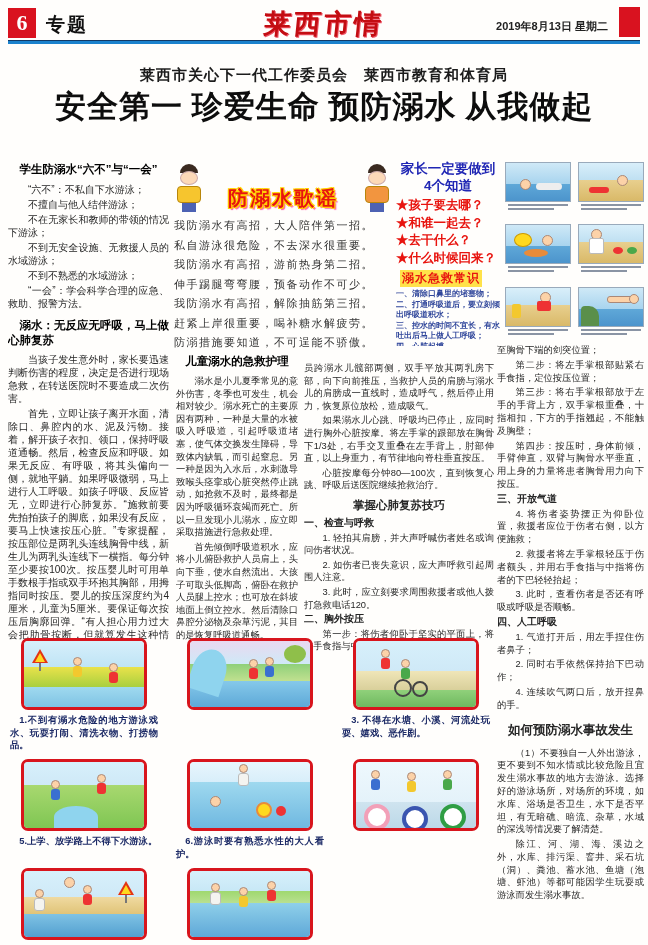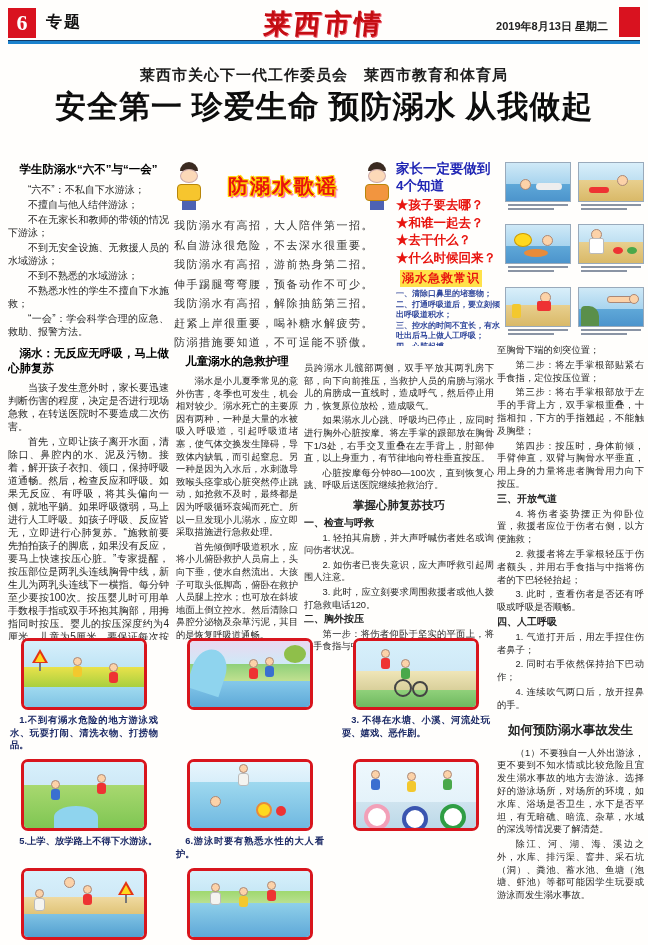--- a/index.html
+++ b/index.html
@@ -1,53 +1,53 @@
 <!DOCTYPE html>
 <html><head>
 <meta charset="utf-8">
 <style>
   html,body{margin:0;padding:0}
   body{width:648px;height:945px;position:relative;background:#fffefc;font-family:"Liberation Sans",sans-serif;color:#262626;overflow:hidden}
   [data-name]{box-sizing:border-box}
   
   .hdr{position:absolute;left:8px;top:6px;right:8px;height:32px}
   .pageno{position:absolute;left:0;top:2px;width:28px;height:30px;background:#d9121f;color:#fff;font:bold 22px "Liberation Serif",serif;text-align:center;line-height:30px}
-  .sect{position:absolute;left:38px;top:6px;font-size:16px;font-weight:bold;color:#111;letter-spacing:2px}
+  .sect{position:absolute;left:38px;top:6px;font-size:19px;font-weight:bold;color:#111;letter-spacing:2px}
   .masthead{position:absolute;left:0;right:0;top:0;text-align:center;font-family:"DejaVu Serif",serif;font-weight:bold;font-size:27px;color:#c30d12;transform:skewX(-6deg);text-shadow:1px 1px 0 #e56;letter-spacing:3px}
   .dateline{position:absolute;right:32px;top:13px;font-size:11px;font-weight:bold;color:#222}
   .hdr-redbar{position:absolute;right:0;top:1px;width:21px;height:30px;background:#d9121f}
   .blueline{position:absolute;left:8px;right:8px;top:40px;height:4px;border-top:1px solid #123a66;background:#1b82cd}
   
   .kicker{position:absolute;left:0;right:0;top:66px;text-align:center;font-size:15px;font-weight:bold;color:#1c1c1c;letter-spacing:1px}
   .headline{position:absolute;left:0;right:0;top:86px;text-align:center;font-size:31px;font-weight:900;color:#0d0d0d;letter-spacing:1px;font-family:"Liberation Serif",serif}
   
   .col{position:absolute;overflow:hidden;text-align:justify}
   .col p{margin:0 0 2px;font-size:10px;line-height:13px;text-indent:2em}
   .col p.noind{text-indent:0}
   h3.sec{font-size:11.5px;margin:4px 0 6px;text-align:center;color:#000}
   h3.secl{font-size:11.5px;margin:8px 0 5px;color:#000;text-align:left;text-indent:1em;line-height:15px}
   .subhead{font-weight:bold;text-indent:0 !important;font-size:10px !important}
   
   .left-col{left:8px;top:158px;width:161px;height:482px}
   
   .song{position:absolute;left:174px;top:160px;width:218px;height:192px;overflow:hidden}
-  .song-head{display:flex;align-items:center;justify-content:space-between;height:52px}
+  .song-head{display:flex;align-items:flex-end;justify-content:space-between;height:52px}
   .song-title{font-size:20px;font-weight:900;color:#e8140f;letter-spacing:2px;text-shadow:1px 1px 0 #ffd400,-1px -1px 0 #ffd400,1px -1px 0 #ffd400,-1px 1px 0 #ffd400,2px 2px 1px #f5a}
   .kid{width:30px;height:48px;position:relative;flex:0 0 auto}
   .kid .hair{width:18px;height:9px;background:#3a2a20;border-radius:9px 9px 0 0;margin:0 auto}
   .kid .face{width:16px;height:12px;background:#fcd9b8;border-radius:50%;margin:-2px auto 0;border:1px solid #caa}
   .kid .torso{width:22px;height:15px;border-radius:4px;margin:1px auto 0;border:1px solid #b8860b}
   .kid.boy .torso{background:#f6c52e}
   .kid.girl .torso{background:#f2953f}
   .kid .legs{width:14px;height:9px;margin:0 auto;background:#4d62b3}
   .song-lines{margin-top:4px}
   .song-lines div{font-size:11px;line-height:19.5px;color:#333;letter-spacing:1.5px;white-space:nowrap}
   
   .parents{position:absolute;left:396px;top:160px;width:104px;height:186px;overflow:hidden}
-  .p-t1{font-size:13.5px;font-weight:900;color:#2026b4;text-align:left;line-height:17px}
+  .p-t1{font-size:13.5px;font-weight:900;color:#2026b4;text-align:center;line-height:17px}
   .stars{margin-top:3px}
   .stars div{font-size:12.5px;font-weight:900;color:#e8140f;line-height:17.5px;white-space:nowrap}
   .aid-sub{display:inline-block;background:#ffe24a;color:#e8140f;font-size:12px;font-weight:900;letter-spacing:1px;padding:0 2px;margin:3px 0 2px 4px}
   .tips div{font-size:8px;color:#31479b;font-weight:bold;line-height:10.5px;text-align:justify}
   
   .mini-grid{position:absolute;left:505px;top:162px;width:139px;height:181px;display:grid;grid-template-columns:1fr 1fr;grid-template-rows:1fr 1fr 1fr;gap:6px 7px}
   .mini-card{position:relative;overflow:hidden}
   .mini-scene{height:40px;border:1px solid #9ab;position:relative;background:linear-gradient(180deg,#cfe9f7 0%,#a8d4ee 55%,#5fa8d8 55%,#4c94cc 100%);overflow:hidden}
   .mini-scene.sand{background:linear-gradient(180deg,#d9effa 0%,#bfe0f2 45%,#e8cf8e 45%,#d9b968 100%)}
   .mini-cap{margin-top:2px}
@@ -105,21 +105,20 @@
 <div class="kicker" data-name="headline-kicker">莱西市关心下一代工作委员会　莱西市教育和体育局</div>
 <div class="headline" data-name="page-title">安全第一  珍爱生命  预防溺水  从我做起</div>
 
 <div class="col left-col" data-name="left-article-column">
   <h3 class="sec" data-name="six-nos-title">学生防溺水“六不”与“一会”</h3>
   <p data-name="six-nos-paragraph">“六不”：不私自下水游泳；</p>
   <p data-name="six-nos-paragraph">不擅自与他人结伴游泳；</p>
   <p data-name="six-nos-paragraph">不在无家长和教师的带领的情况下游泳；</p>
   <p data-name="six-nos-paragraph">不到无安全设施、无救援人员的水域游泳；</p>
   <p data-name="six-nos-paragraph">不到不熟悉的水域游泳；</p>
-  <p data-name="six-nos-paragraph">不熟悉水性的学生不擅自下水施救；</p>
   <p data-name="six-nos-paragraph">“一会”：学会科学合理的应急、救助、报警方法。</p>
   <h3 class="secl" data-name="cpr-now-title">溺水：无反应无呼吸，马上做心肺复苏</h3>
   <p data-name="cpr-now-paragraph">当孩子发生意外时，家长要迅速判断伤害的程度，决定是否进行现场急救，在转送医院时不要造成二次伤害。</p>
   <p data-name="cpr-now-paragraph">首先，立即让孩子离开水面，清除口、鼻腔内的水、泥及污物。接着，解开孩子衣扣、领口，保持呼吸道通畅。然后，检查反应和呼吸。如果无反应、有呼吸，将其头偏向一侧，就地平躺。如果呼吸微弱，马上进行人工呼吸。如孩子呼吸、反应皆无，立即进行心肺复苏。“施救前要先拍拍孩子的脚底，如果没有反应，要马上快速按压心脏。”专家提醒，按压部位是两乳头连线胸骨中线，新生儿为两乳头连线下一横指。每分钟至少要按100次。按压婴儿时可用单手数根手指或双手环抱其胸部，用拇指同时按压。婴儿的按压深度约为4厘米，儿童为5厘米。要保证每次按压后胸廓回弹。“有人担心用力过大会把肋骨按断，但就算发生这种情况，也好过用力太小，心脏不能复跳导致孩子死亡！”专家呼吁家长参加心肺复苏培训班，提高准“实战经验”。</p>
 </div>
 
 <div class="song" data-name="anti-drowning-song-box">
   <div class="song-head" data-name="song-header">
     <div class="kid boy" data-name="cartoon-boy-icon">
         <div class="hair"></div>

